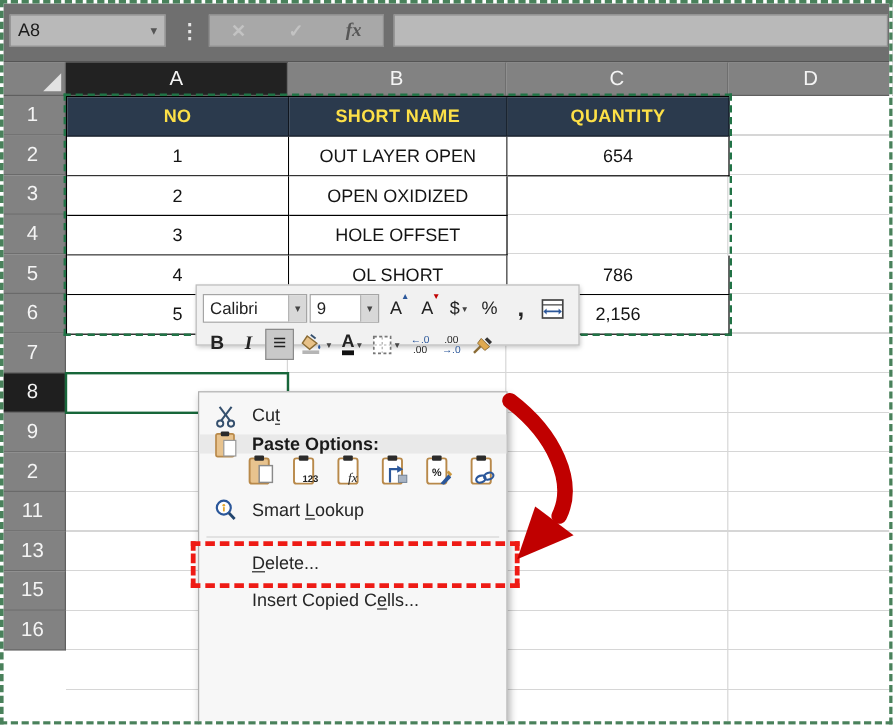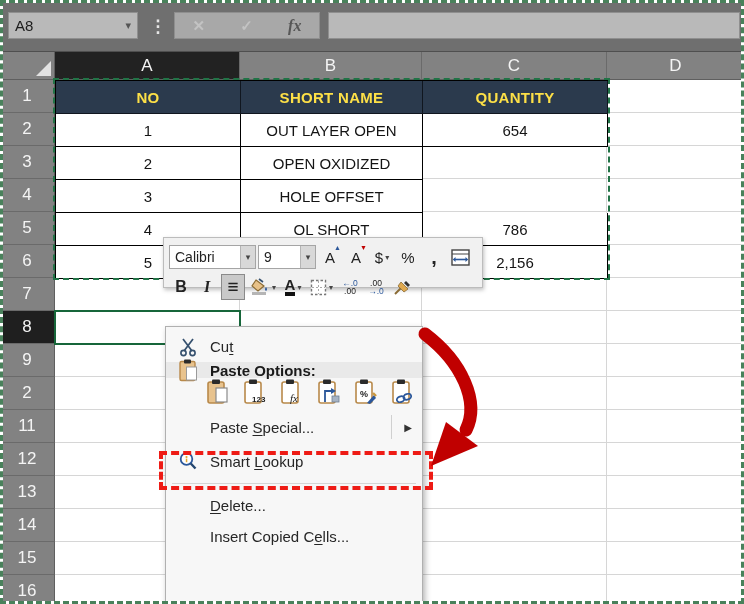--- a/index.html
+++ b/index.html
@@ -160,27 +160,21 @@
     <div class="rowhead">
         <span>9</span>
       </div>
     <div class="rowhead">
         <span>2</span>
       </div>
     <div class="rowhead">
         <span>11</span>
       </div>
     <div class="rowhead">
-        <span>12</span>
-      </div>
-    <div class="rowhead">
         <span>13</span>
-      </div>
-    <div class="rowhead">
-        <span>14</span>
       </div>
     <div class="rowhead">
         <span>15</span>
       </div>
     <div class="rowhead">
         <span>16</span>
       </div>
   </div>
 
   <div class="abs sheet">
@@ -417,26 +411,20 @@
           <rect x="2" y="4" width="16" height="21" rx="2" fill="#fff" stroke="#b8894a" stroke-width="1.6"></rect>
           <rect x="6" y="1.5" width="8" height="4.5" rx="1" fill="#2b2b2b"></rect>
           <g transform="rotate(-20 13 20)">
             <ellipse cx="9.5" cy="20" rx="4" ry="2.8" fill="none" stroke="#2b579a" stroke-width="1.8"></ellipse>
             <ellipse cx="16.5" cy="20" rx="4" ry="2.8" fill="none" stroke="#2b579a" stroke-width="1.8"></ellipse>
           </g>
         </svg>
       </span>
     </div>
 
-    <div class="menu-item ps-item">
-      <span class="mi-icon"></span>
-      <span class="mi-label"><span>Paste </span><span class="ukey">S</span><span>pecial...</span></span>
-      <span class="mi-vsep"></span>
-      <span class="mi-sub">▶</span>
-    </div>
 
     <div class="menu-item" style="height:32px">
       <span class="mi-icon">
         <svg width="20" height="20" viewBox="0 0 20 20">
           <circle cx="8.5" cy="8" r="5.8" fill="#fff" stroke="#2b579a" stroke-width="1.8"></circle>
           <line x1="12.8" y1="12.5" x2="17.5" y2="17.5" stroke="#22456e" stroke-width="2.4"></line>
           <circle cx="8.5" cy="6" r="1.1" fill="#e3a72f"></circle>
           <rect x="7.8" y="7.6" width="1.5" height="3.6" fill="#e3a72f"></rect>
         </svg>
       </span>

